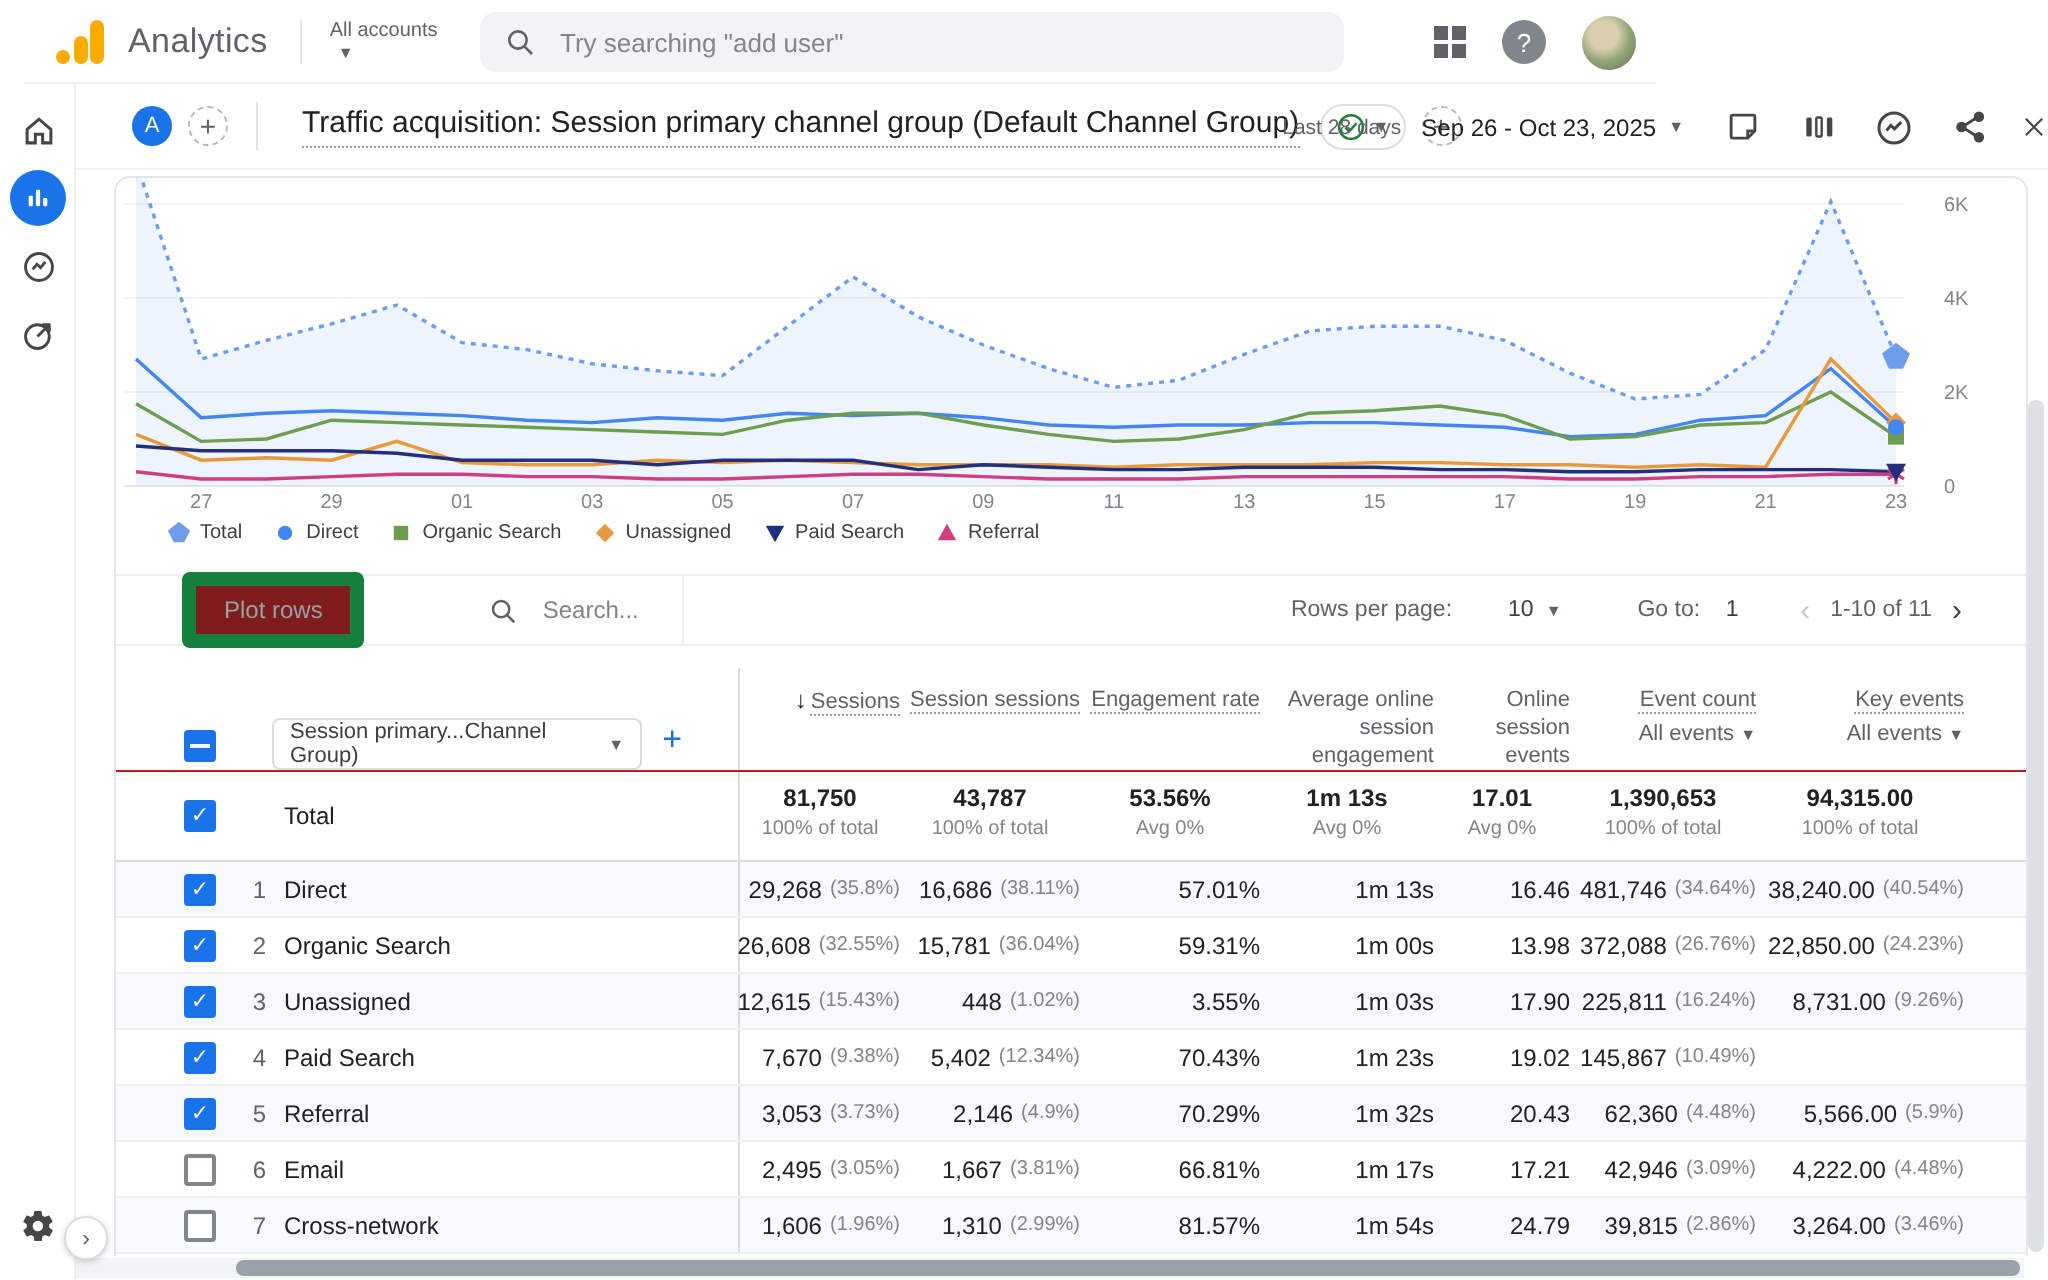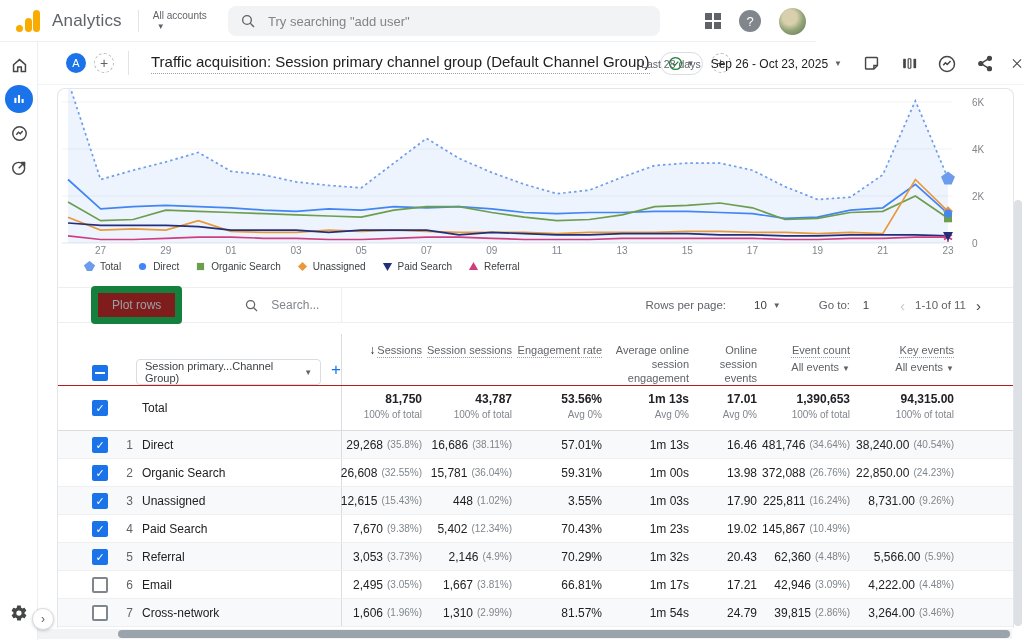--- a/index.html
+++ b/index.html
@@ -1,20 +1,20 @@
 <!DOCTYPE html>
 <html><head>
 <meta charset="utf-8">
 <style>
   * { margin:0; padding:0; box-sizing:border-box; }
   html,body { width:1024px; height:640px; overflow:hidden; background:#fff;
     font-family:"Liberation Sans","DejaVu Sans",sans-serif; color:#202124; }
 
   
-  .topbar { position:absolute; left:0; top:0; width:816px; height:42px; background:#fff;
+  .topbar { position:absolute; left:12px; top:0; width:816px; height:42px; background:#fff;
     border-bottom:1px solid #eceef0; display:flex; align-items:center; z-index:30; }
   .ga-logo { margin-left:16px; width:26px; height:22px; position:relative; }
   .ga-logo .b1 { position:absolute; right:2px; top:0; width:7px; height:22px; border-radius:3.5px; background:#f9ab00; }
   .ga-logo .b2 { position:absolute; left:9px; top:8px; width:7px; height:14px; border-radius:3.5px; background:#f9ab00; }
   .ga-logo .b3 { position:absolute; left:0; bottom:0; width:7px; height:7px; border-radius:50%; background:#f9ab00; }
   .brand { font-size:17px; color:#5f6368; margin-left:10px; letter-spacing:.2px; }
   .tb-div { width:1px; height:22px; background:#e0e3e7; margin:0 14px 0 16px; }
   .acct { display:flex; flex-direction:column; align-items:flex-start; font-size:10px; color:#5f6368; cursor:pointer; }
   .acct .caret { font-size:8px; color:#5f6368; margin-top:1px; margin-left:4px; }
   .searchbox { position:absolute; left:228px; top:6px; width:432px; height:30px; background:#f1f3f4;
@@ -82,21 +82,21 @@
   .pager .val { color:#3c4043; margin-left:22px; }
   .pager .sp { width:26px; }
   .pager input { width:20px; border:none; outline:none; font-size:11.5px; color:#3c4043; text-align:center; font-family:inherit; }
   .chev { font-size:15px; padding:0 4px; cursor:pointer; color:#3c4043; }
   .chev.disabled { color:#c4c7cb; cursor:default; }
 
   
   .thead { height:63px; display:flex; border-bottom:1px solid #b91c1c; position:relative;align-items:flex-end; }
   .dim-col { width:283px; flex:0 0 283px; display:flex; align-items:flex-start; padding:8px 0 0 34px; }
   .metrics { flex:1; display:grid; grid-template-columns:80px 90px 90px 87px 68px 93px 104px 1fr;
-    border-left:1px solid #dadce0; }
+    border-left:1px solid #dadce0;margin-left:28px; }
   .hcell { text-align:right; padding-top:9px; font-size:11px; color:#5f6368; line-height:14px; }
   .hcell .lbl { cursor:pointer; }
   .hcell .lbl.dotted { text-decoration:underline dotted #9aa0a6; text-underline-offset:3px; }
   .hcell .sort { color:#202124; font-size:12px; margin-right:2px; }
   .hcell .filter { color:#5f6368; margin-top:3px; cursor:pointer; }
   .dim-pill { display:flex; align-items:center; gap:6px; border:1px solid #dadce0; border-radius:4px;
     height:26px; padding:0 8px; margin-left:28px; margin-top:-2px; font-size:11px; color:#3c4043; cursor:pointer; background:#fff; }
   .plus-blue { color:#1a73e8; font-size:17px; margin-left:10px; margin-top:-1px; cursor:pointer; }
 
   .cb { width:16px; height:16px; border-radius:2px; flex:0 0 16px; cursor:pointer; position:relative; }
@@ -105,21 +105,21 @@
   .cb.ind { background:#1a73e8; }
   .cb.ind::after { content:""; position:absolute; left:3px; right:3px; top:7px; height:2px; background:#fff; }
   .cb.off { border:2px solid #80868b; background:#fff; }
 
   .trow { display:flex; border-bottom:1px solid #edeff1; }
   .trow .dim-col { align-items:center; padding-top:0; }
   .trow .metrics { border-left:1px solid #dadce0; }
   .total-row { height:45px; border-bottom:1px solid #dadce0; }
   .total-row .dim-col { align-items:center; }
   .total-row .mcell { padding-top:6px; }
-  .mcell { text-align:right; }
+  .mcell { text-align:center; }
   .mcell .v { font-size:12px; color:#202124; font-weight:700; }
   .total-row .mcell .v { font-weight:700; }
   .mcell .sub { font-size:10px; color:#80868b; margin-top:3px; }
   .drow { height:28px; }
   .drow.alt { background:#f8f9fa; }
   .drow .mcell { display:flex; align-items:center; justify-content:flex-end; gap:4px; }
   .drow .v { font-size:12px; color:#202124; font-weight:400; }
   .drow .p { font-size:10px; color:#80868b; }
   .rank { font-size:12px; color:#5f6368; width:12px; text-align:right; margin-left:13px; }
   .chname { font-size:12px; color:#202124; margin-left:9px; }

